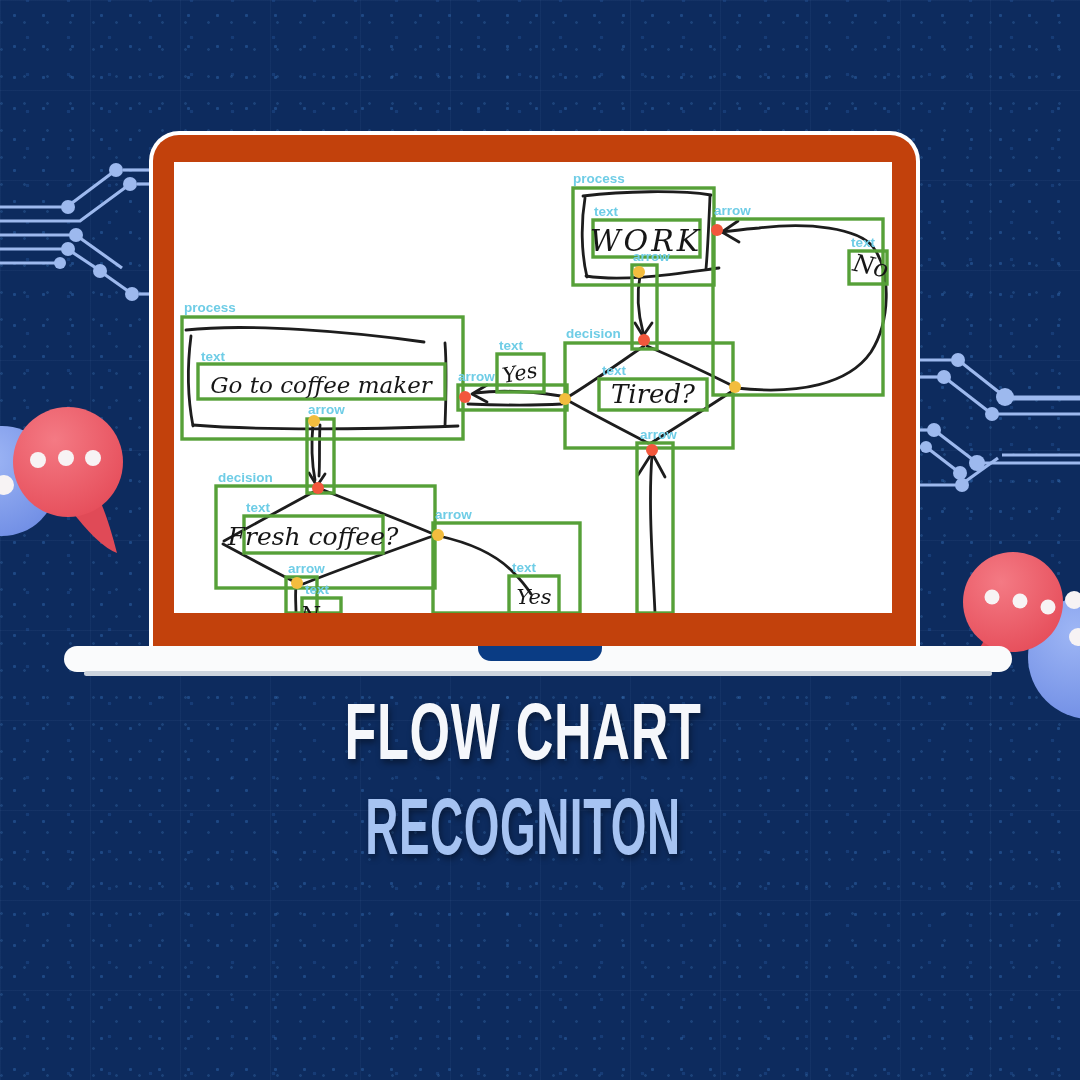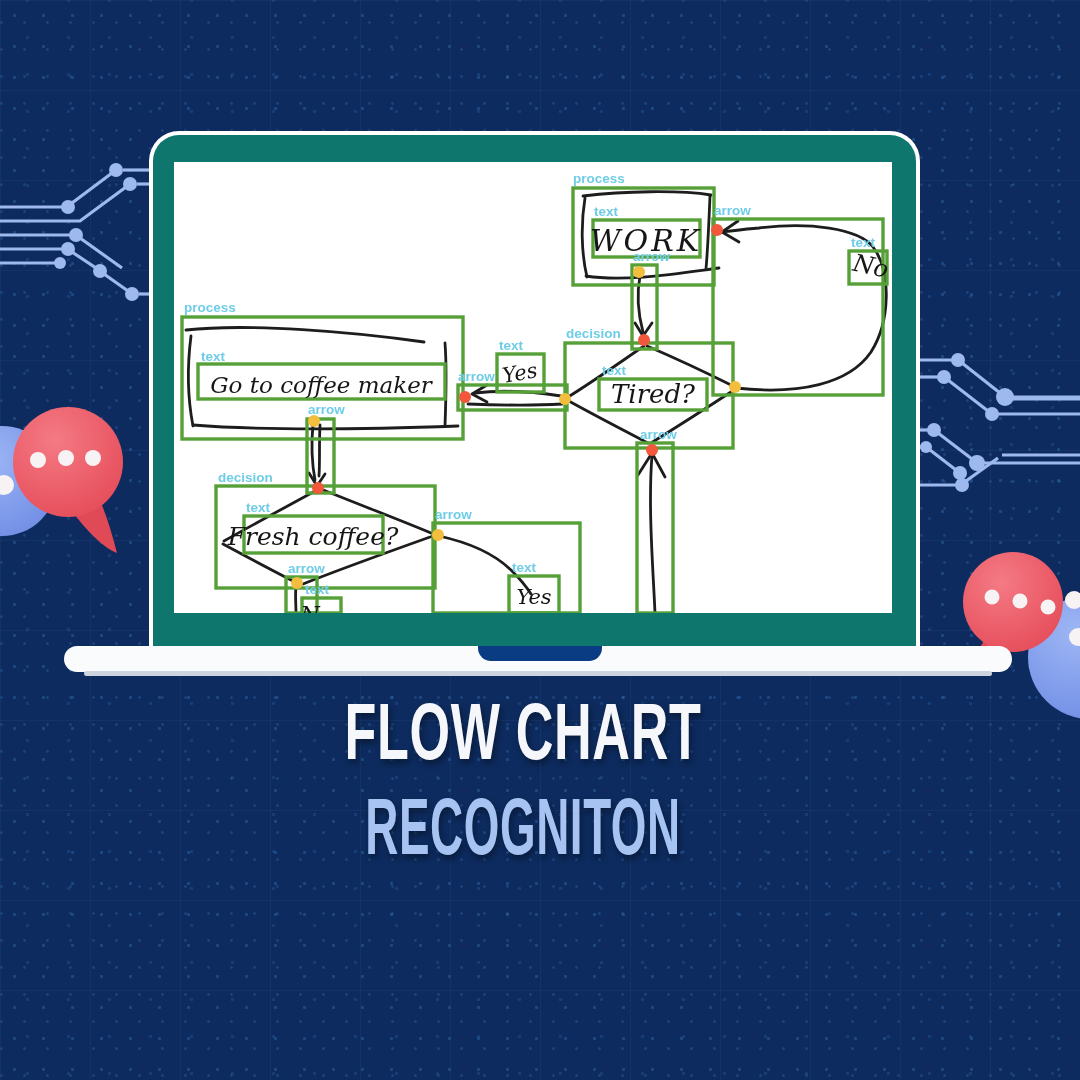--- a/index.html
+++ b/index.html
@@ -10,21 +10,21 @@
       radial-gradient(rgba(90,160,230,.20) 1px, transparent 1.5px) 13px 9px/23px 27px,
       radial-gradient(rgba(50,110,190,.25) 1.5px, transparent 2.1px) 7px 19px/41px 37px,
       linear-gradient(rgba(140,180,230,.06) 1px, transparent 1px) 0 0/90px 90px,
       linear-gradient(90deg, rgba(140,180,230,.06) 1px, transparent 1px) 0 0/90px 90px,
       #0d2b5e;}
   .deco{position:absolute;left:0;top:0;width:1080px;height:1080px;}
   
   .laptop{position:absolute;left:149px;top:131px;width:771px;height:515px;
     background:#fff;border-radius:30px 30px 0 0;}
   .bezel{position:absolute;left:4px;top:4px;right:4px;bottom:0;
-    background:#0f766e;border-radius:26px 26px 0 0;}
+    background:#c2410c;border-radius:26px 26px 0 0;}
   .screen{position:absolute;left:21px;top:27px;width:718px;height:451px;background:#ffffff;}
   .flow{display:block;overflow:hidden;}
   .base{position:absolute;left:64px;top:646px;width:948px;height:26px;
     background:#fafbfc;border-radius:13px;}
   .notch{position:absolute;left:414px;top:0;width:124px;height:15px;
     background:#0a3c84;border-radius:0 0 13px 13px;}
   .base-shadow{position:absolute;left:84px;top:671px;width:908px;height:5px;
     background:#ccd4de;border-radius:3px;}
   
   .abox{fill:none;stroke:#56a038;stroke-width:3.4;}

